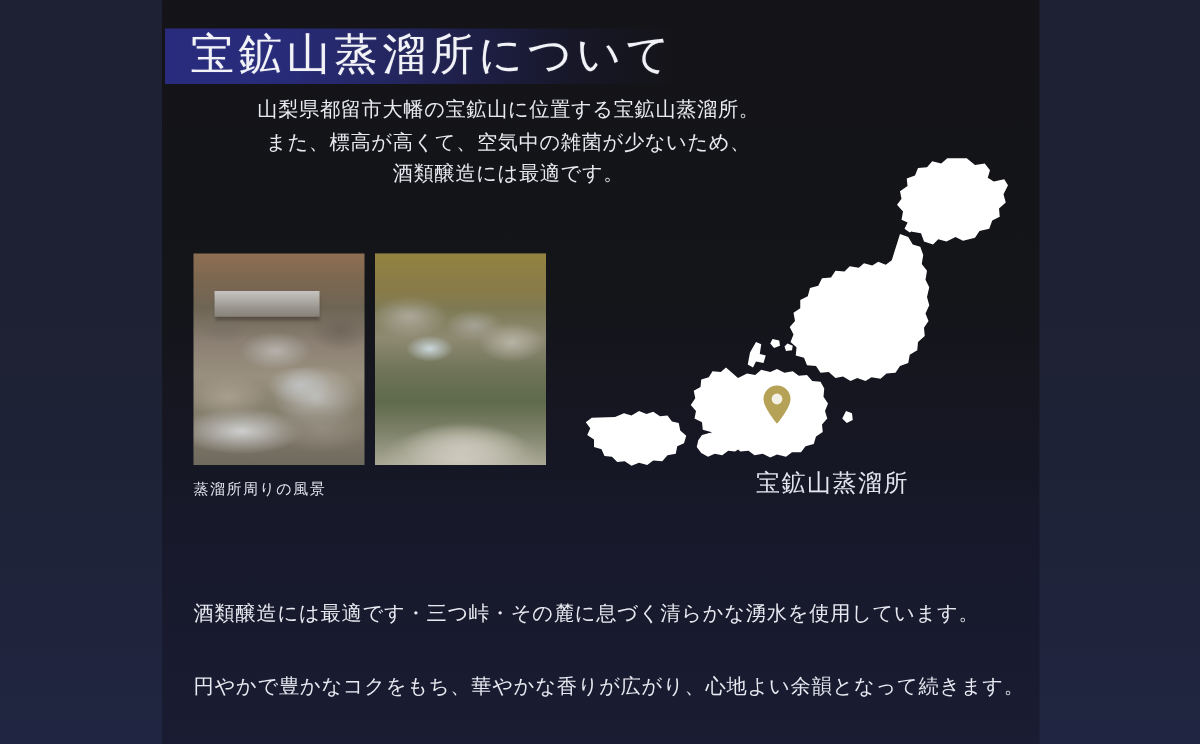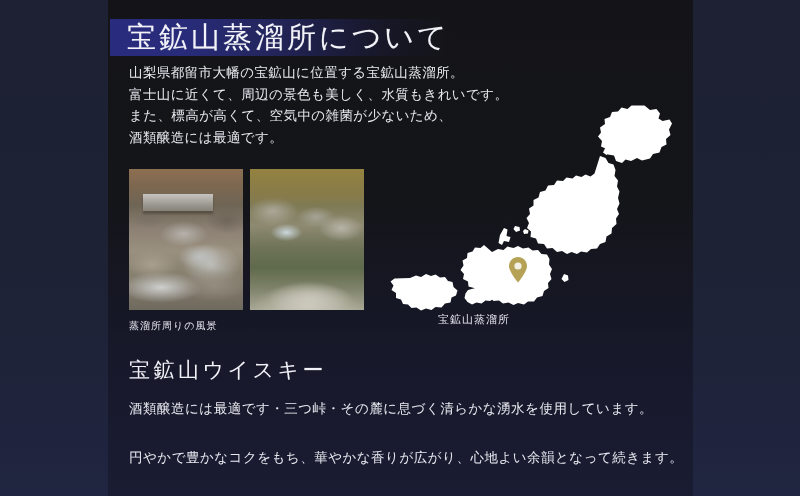--- a/index.html
+++ b/index.html
@@ -60,20 +60,21 @@
     line-height: 1;
     text-shadow: 0 0 1px rgba(255,255,255,0.25);
   }
 
   
   .intro-block {
     position: absolute;
     left: 129px;
     top: 62px;
     width: 420px;
+    text-align: center;
   }
   .intro-line {
     font-size: 13.5px;
     line-height: 21.5px;
     color: #e9eaf1;
     letter-spacing: 0.4px;
     white-space: nowrap;
   }
 
   
@@ -188,22 +189,22 @@
   .map-svg {
     position: absolute;
     left: 0;
     top: 0;
   }
   .map-caption {
     position: absolute;
     left: 0;
     top: 212px;
     width: 300px;
-    text-align: left;
-    font-size: 11px;
+    text-align: center;
+    font-size: 16px;
     letter-spacing: 1px;
     color: #e4e5ee;
     padding-left: 66px;
     box-sizing: border-box;
   }
 
   
   .whisky-title {
     position: absolute;
     left: 129px;
@@ -239,21 +240,20 @@
 <div class="page">
 
   <div class="content-column"></div>
 
   <div class="section-heading">
     <span class="section-heading-text">宝鉱山蒸溜所について</span>
   </div>
 
   <div class="intro-block">
     <div class="intro-line">山梨県都留市大幡の宝鉱山に位置する宝鉱山蒸溜所。</div>
-    <div class="intro-line">富士山に近くて、周辺の景色も美しく、水質もきれいです。</div>
     <div class="intro-line">また、標高が高くて、空気中の雑菌が少ないため、</div>
     <div class="intro-line">酒類醸造には最適です。</div>
   </div>
 
   <div class="photo-row">
     <div class="photos">
       <div class="photo photo-stream-weir"></div>
       <div class="photo photo-stream-rocks"></div>
     </div>
     <div class="photo-caption">蒸溜所周りの風景</div>
@@ -296,17 +296,16 @@
     </svg>
 
     <svg width="22" height="28" viewBox="0 0 22 28" style="position:absolute; left:135px; top:156px;">
       <path d="M11,1 C16,1 20,5 20,10 C20,16 11,26.5 11,26.5 C11,26.5 2,16 2,10 C2,5 6,1 11,1 Z" fill="#b5a256"></path>
       <circle cx="11" cy="10" r="3.6" fill="#f3f1e6"></circle>
     </svg>
 
     <div class="map-caption">宝鉱山蒸溜所</div>
   </div>
 
-  <div class="whisky-title">宝鉱山ウイスキー</div>
   <div class="whisky-para-1">酒類醸造には最適です・三つ峠・その麓に息づく清らかな湧水を使用しています。</div>
   <div class="whisky-para-2">円やかで豊かなコクをもち、華やかな香りが広がり、心地よい余韻となって続きます。</div>
 
 </div>
 
 </body></html>

